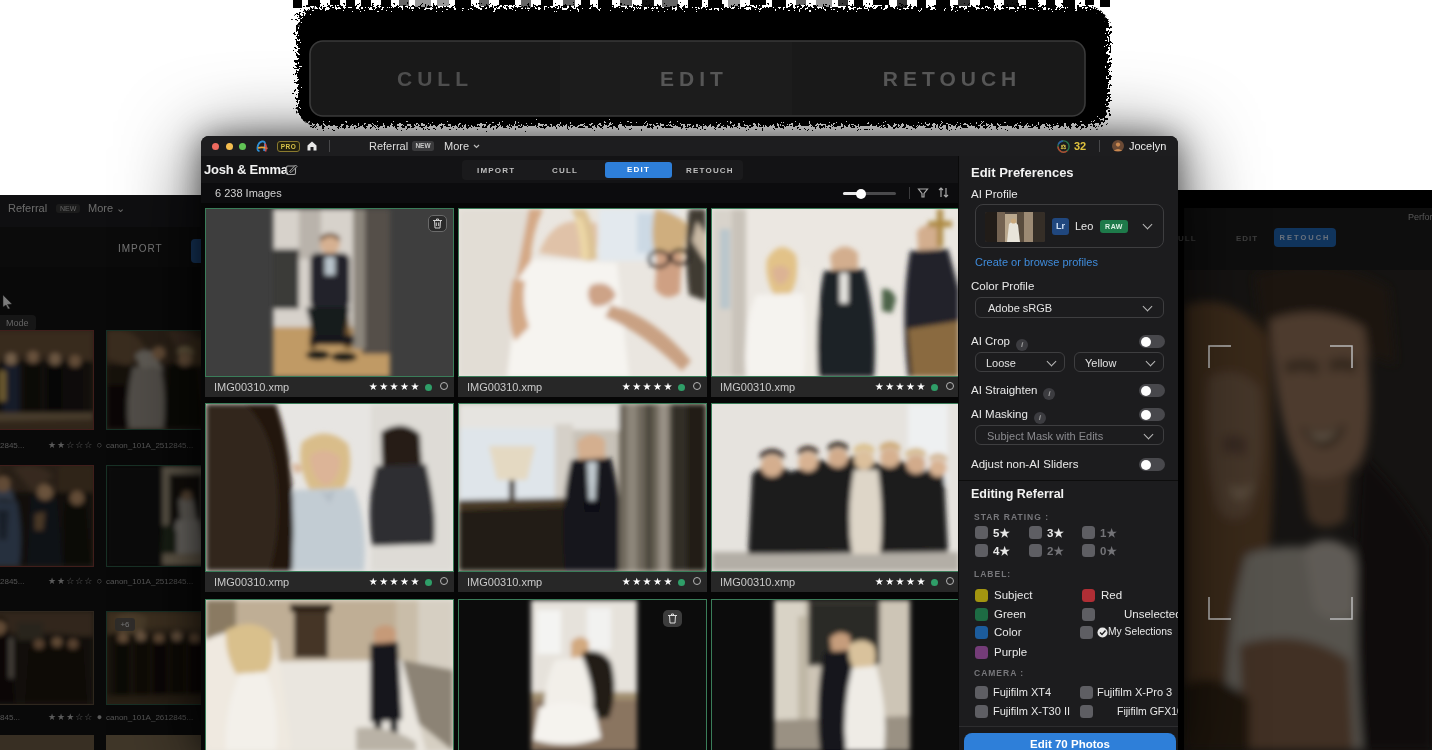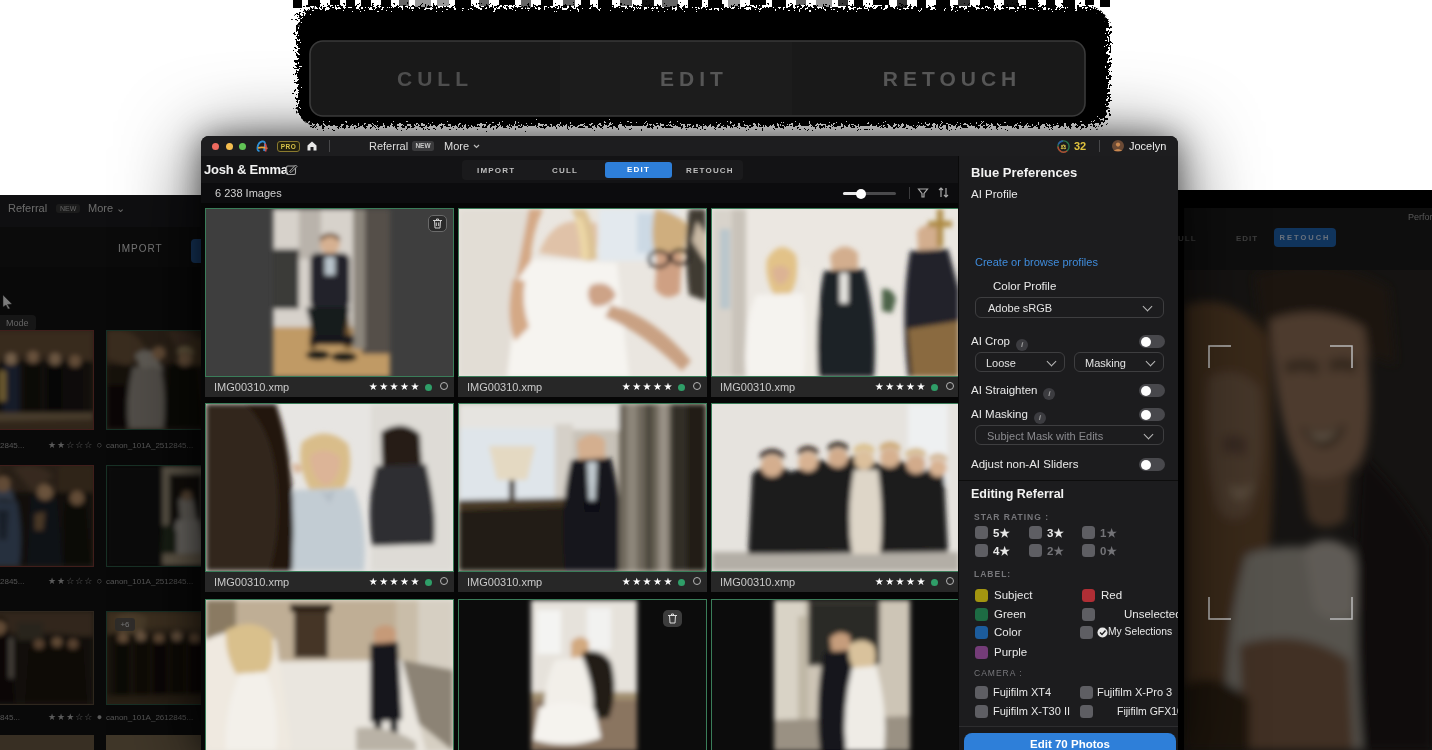--- a/index.html
+++ b/index.html
@@ -549,38 +549,55 @@
             <path d="M118 38 Q128 28 138 36 L138 52 L120 54 Z" fill="#c69d7b"></path>
             <path d="M112 52 L142 50 Q152 100 148 151 L108 151 Q102 100 112 52 Z" fill="#17171b"></path>
             <path d="M138 44 Q152 36 162 46 Q166 60 160 68 L142 70 Q134 56 138 44 Z" fill="#d9c29c"></path>
             <path d="M140 68 L164 66 Q176 108 172 151 L134 151 Q130 108 140 68 Z" fill="#efece6"></path>
           </g>
         </svg>
       </div>
     </div>
   </div>
   <div id="sidebar">
-    <span class="sb-h" style="left:12px; top:9px;">Blue Preferences</span>
+    <span class="sb-h" style="left:12px; top:9px;">Edit Preferences</span>
     <span class="sb-l" style="left:12px; top:32px;">AI Profile</span>
+    <div class="sb-box" style="left:16px; top:48px; width:189px; height:44px;">
+      <svg class="abs" style="left:9px; top:7px; border-radius:2px;" width="60" height="30" viewBox="0 0 60 30">
+        <rect width="60" height="30" fill="#48403a"></rect>
+        <rect x="0" y="0" width="12" height="30" fill="#211c18"></rect>
+        <rect x="12" y="0" width="8" height="30" fill="#746352"></rect>
+        <rect x="20" y="2" width="12" height="28" fill="#baa88e"></rect>
+        <rect x="32" y="0" width="7" height="30" fill="#594c3e"></rect>
+        <rect x="39" y="0" width="9" height="30" fill="#9c8a74"></rect>
+        <rect x="48" y="0" width="12" height="30" fill="#352e27"></rect>
+        <path d="M24 12 Q29 7 33 13 L35 30 L22 30 Z" fill="#e8e4da"></path>
+        <circle cx="28.5" cy="9" r="2.6" fill="#c9a87c"></circle>
+      </svg>
+      <div class="abs" style="left:76px; top:13px; width:17px; height:17px; background:#20477e; border-radius:3px; color:#cfe0f4; font-size:9px; font-weight:bold; text-align:center; line-height:17px;">Lr</div>
+      <span class="abs" style="left:99px; top:15px; color:#e8e8e8; font-size:11px;">Leo</span>
+      <div class="abs" style="left:124px; top:15px; width:28px; height:13px; background:#1e7a4a; border-radius:3px; color:#dff2e6; font-size:7px; font-weight:bold; text-align:center; line-height:13px; letter-spacing:0.5px;">RAW</div>
+      <div class="chev" style="right:12px; top:16px;"></div>
+    </div>
     <span class="abs" style="left:16px; top:100px; color:#3f8cdc; font-size:11px;">Create or browse profiles</span>
-    <span class="sb-l" style="left:12px; top:124px;margin-left:22px;">Color Profile</span>
+    <span class="sb-l" style="left:12px; top:124px;">Color Profile</span>
     <div class="sb-dd" style="left:16px; top:141px; width:189px; height:21px;">
       <span class="abs" style="left:12px; top:4px;">Adobe sRGB</span>
       <div class="chev" style="right:12px; top:5px;"></div>
     </div>
     <span class="sb-l" style="left:12px; top:179px;">AI Crop<span class="info-i">i</span></span>
     <div class="tog" style="right:13px; top:179px;">
           <div class="knob"></div>
         </div>
     <div class="sb-dd" style="left:16px; top:196px; width:90px; height:20px;">
       <span class="abs" style="left:10px; top:3.5px;">Loose</span>
       <div class="chev" style="right:9px; top:4.5px;"></div>
     </div>
     <div class="sb-dd" style="left:115px; top:196px; width:90px; height:20px;">
-      <span class="abs" style="left:10px; top:3.5px;">Masking</span>
+      <span class="abs" style="left:10px; top:3.5px;">Yellow</span>
       <div class="chev" style="right:9px; top:4.5px;"></div>
     </div>
     <span class="sb-l" style="left:12px; top:228px;">AI Straighten<span class="info-i">i</span></span>
     <div class="tog" style="right:13px; top:228px;">
           <div class="knob"></div>
         </div>
     <span class="sb-l" style="left:12px; top:252px;">AI Masking<span class="info-i">i</span></span>
     <div class="tog" style="right:13px; top:252px;">
           <div class="knob"></div>
         </div>
@@ -619,21 +636,21 @@
     <div class="sw" style="left:16px; top:470px; background:#1c5c9c;"></div>
         <span class="sb-l" style="left:35px; top:470px;">Color</span>
     <div class="cb" style="left:121px; top:470px;"></div>
     <svg class="abs" style="left:138px; top:471px;" width="11" height="11" viewBox="0 0 11 11">
           <circle cx="5.5" cy="5.5" r="5" fill="#e8e8e8"></circle>
           <path d="M3 5.5 L5 7.5 L8.5 3.5" stroke="#1c1c1e" stroke-width="1.4" fill="none"></path>
         </svg>
     <span class="sb-l" style="left:149px; top:470px; font-size:10.3px;">My Selections</span>
     <div class="sw" style="left:16px; top:490px; background:#743c78;"></div>
         <span class="sb-l" style="left:35px; top:490px;">Purple</span>
-    <span class="abs" style="left:15px; top:512px; color:#77777b; font-size:8.5px; font-weight:normal; letter-spacing:1px;">CAMERA :</span>
+    <span class="abs" style="left:15px; top:512px; color:#77777b; font-size:8.5px; font-weight:bold; letter-spacing:1px;">CAMERA :</span>
     <div class="cb" style="left:16px; top:530px;"></div>
         <span class="sb-l" style="left:34px; top:530px; font-size:11px;">Fujifilm XT4</span>
     <div class="cb" style="left:121px; top:530px;"></div>
         <span class="sb-l" style="left:138px; top:530px; font-size:11px;">Fujifilm X-Pro 3</span>
     <div class="cb" style="left:16px; top:549px;"></div>
         <span class="sb-l" style="left:34px; top:549px; font-size:11px;">Fujifilm X-T30 II</span>
     <div class="cb" style="left:121px; top:549px;"></div>
         <span class="sb-l" style="left:138px; top:549px; font-size:10.5px;margin-left:20px;">Fijifilm GFX100S</span>
     <div class="abs" style="left:0; top:570px; width:220px; height:44px; background:#19191b; border-top:1px solid #2d2d2f;"></div>
     <div class="abs" style="left:5px; top:577px; width:212px; height:30px; background:#2e7fd9; border-radius:8px; color:#fff; font-size:11.5px; font-weight:bold; text-align:center; line-height:23px;">Edit 70 Photos</div>

